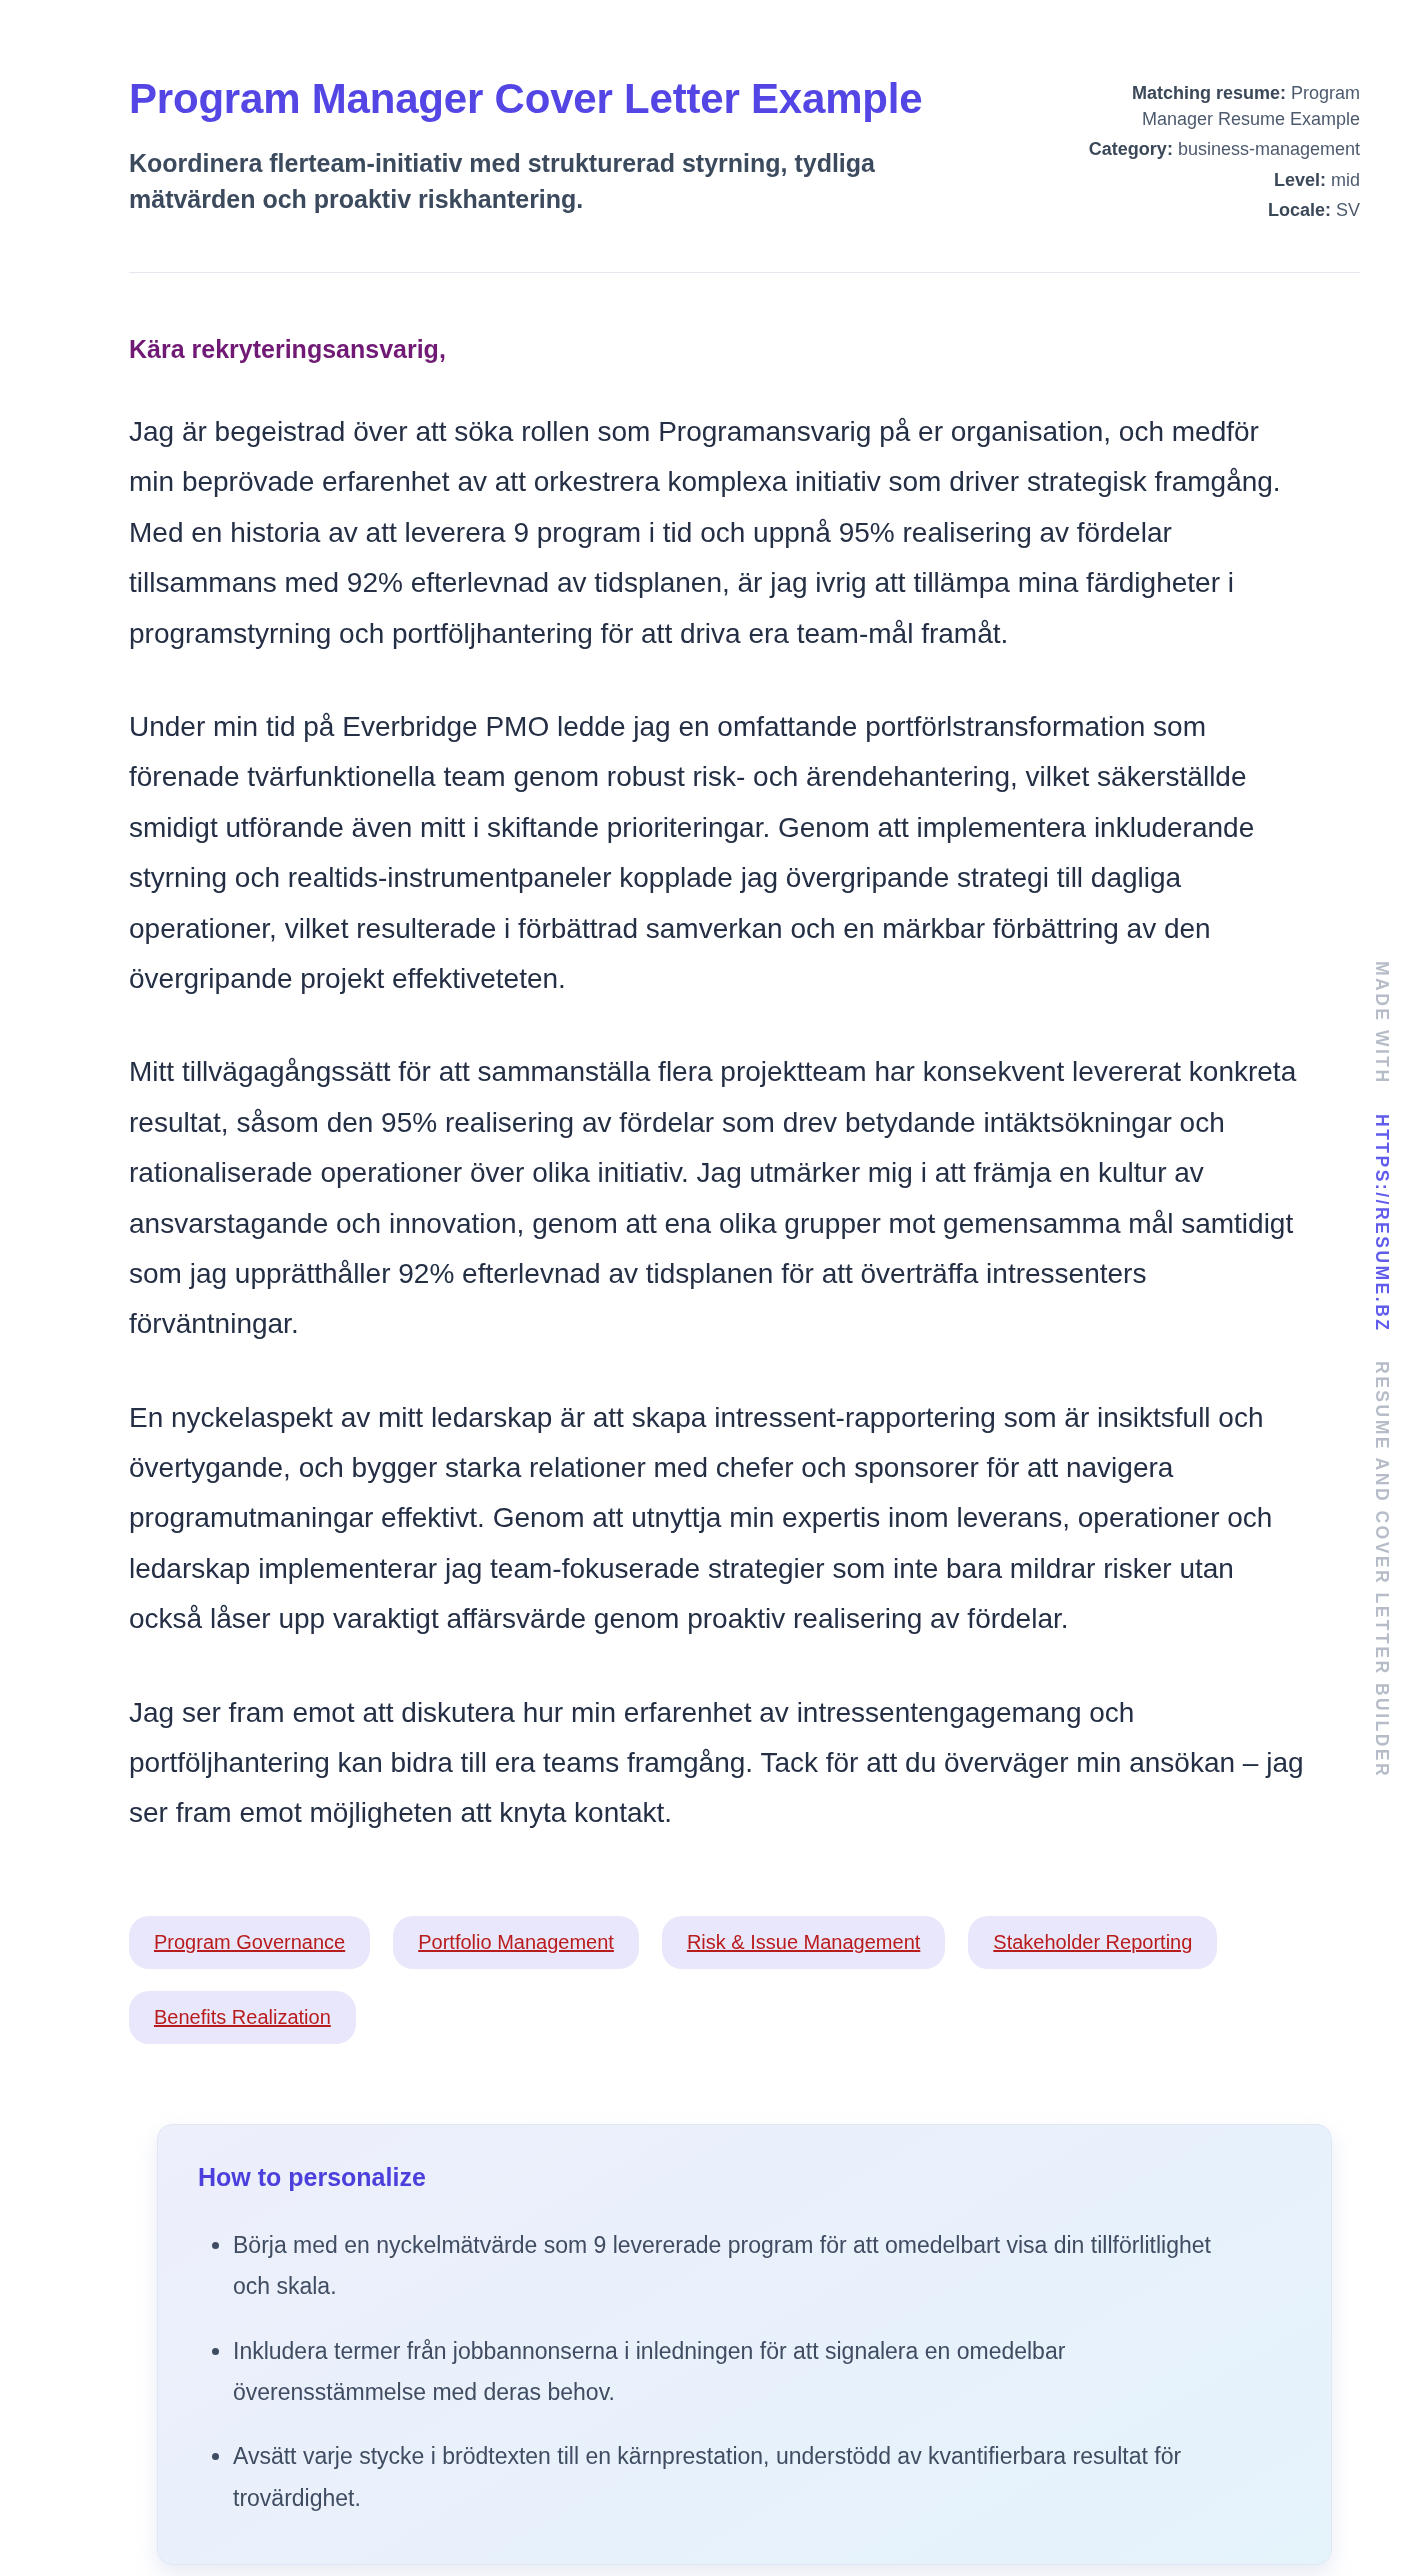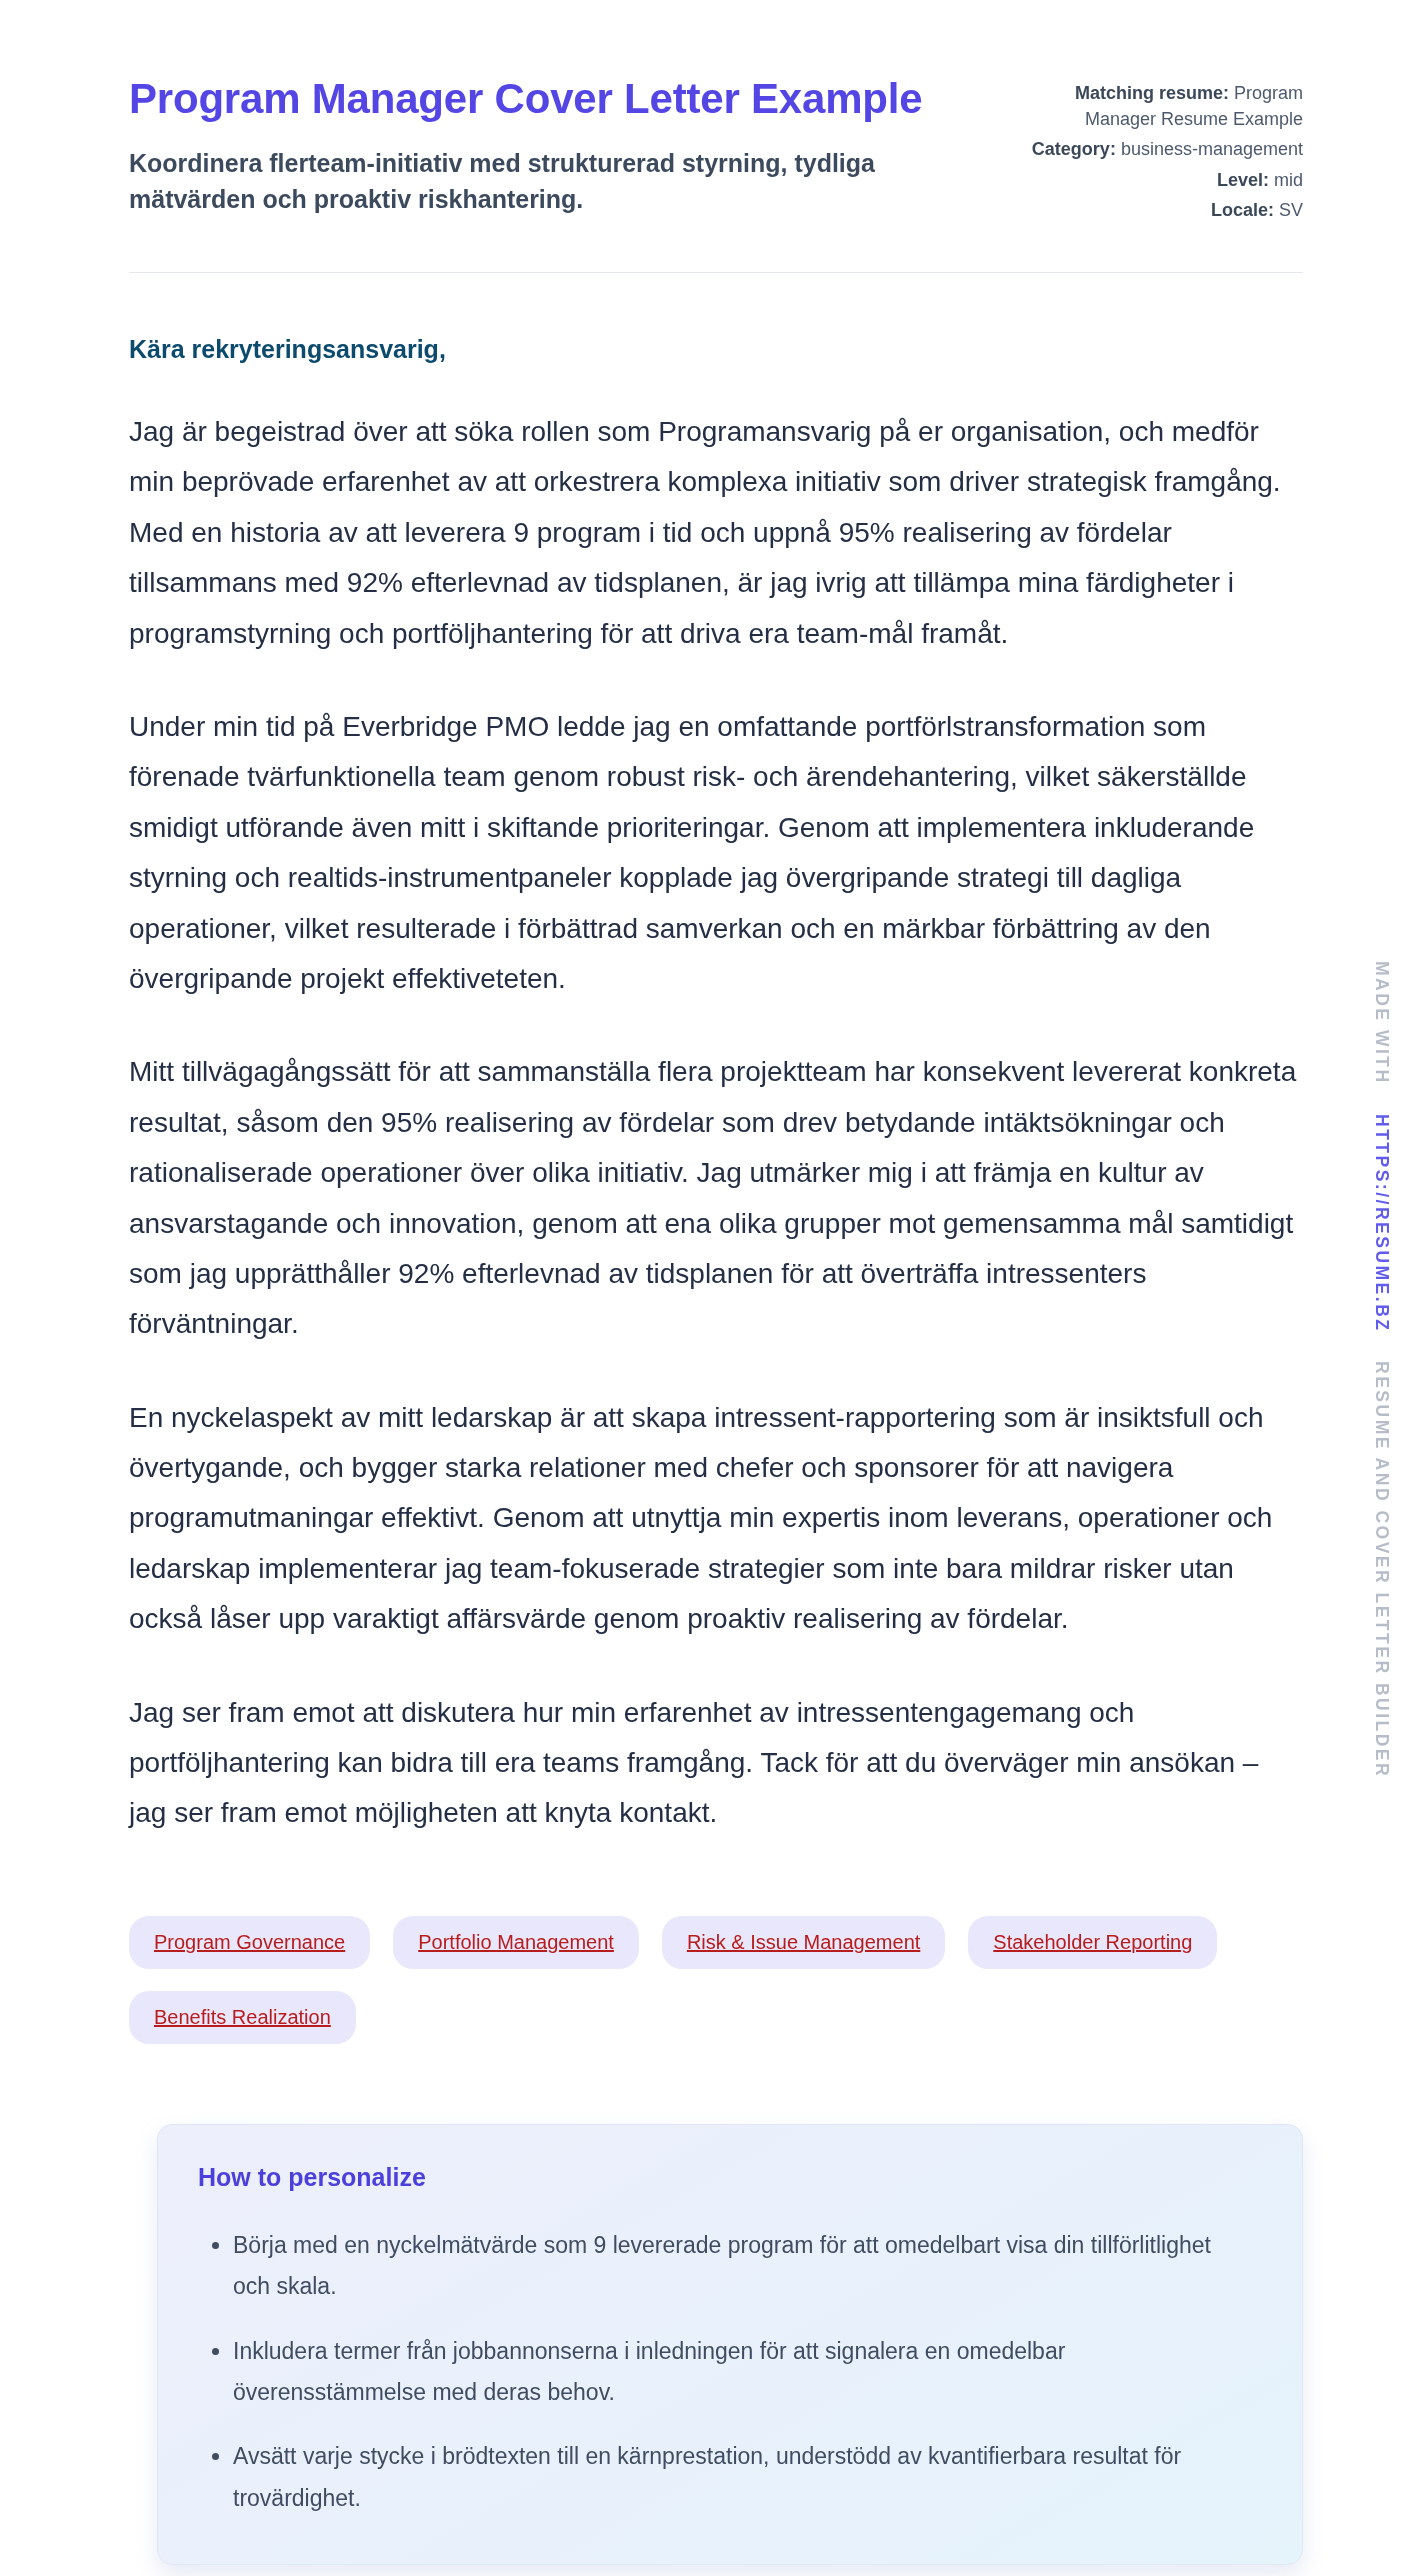--- a/index.html
+++ b/index.html
@@ -6,21 +6,21 @@
   html, body { margin: 0; padding: 0; }
   body {
     width: 1414px;
     height: 2576px;
     background: #ffffff;
     font-family: "Liberation Sans", sans-serif;
     position: relative;
     overflow: hidden;
   }
   .page {
-    padding: 73px 111px 0 129px;
+    padding: 73px 54px 0 129px;
     position: relative;
   }
 
   
   .header {
     display: flex;
     justify-content: space-between;
     align-items: flex-start;
   }
   .header-left { max-width: 857px; }
@@ -58,21 +58,21 @@
     border-top: 0.8px solid #e5e8ef;
     margin: 43px 0 0 0;
   }
 
   
   .letter { margin-top: 62px; }
   .greeting {
     margin: 12px 0 43px 0;
     font-size: 25px;
     font-weight: 700;
-    color: #0c4a6e;
+    color: #701a75;
   }
   .para {
     margin: 0 0 43px 0;
     font-size: 28px;
     line-height: 1.8;
     color: #242f45;
     max-width: 1177px;
   }
   .para:last-of-type { margin-bottom: 0; }
 

